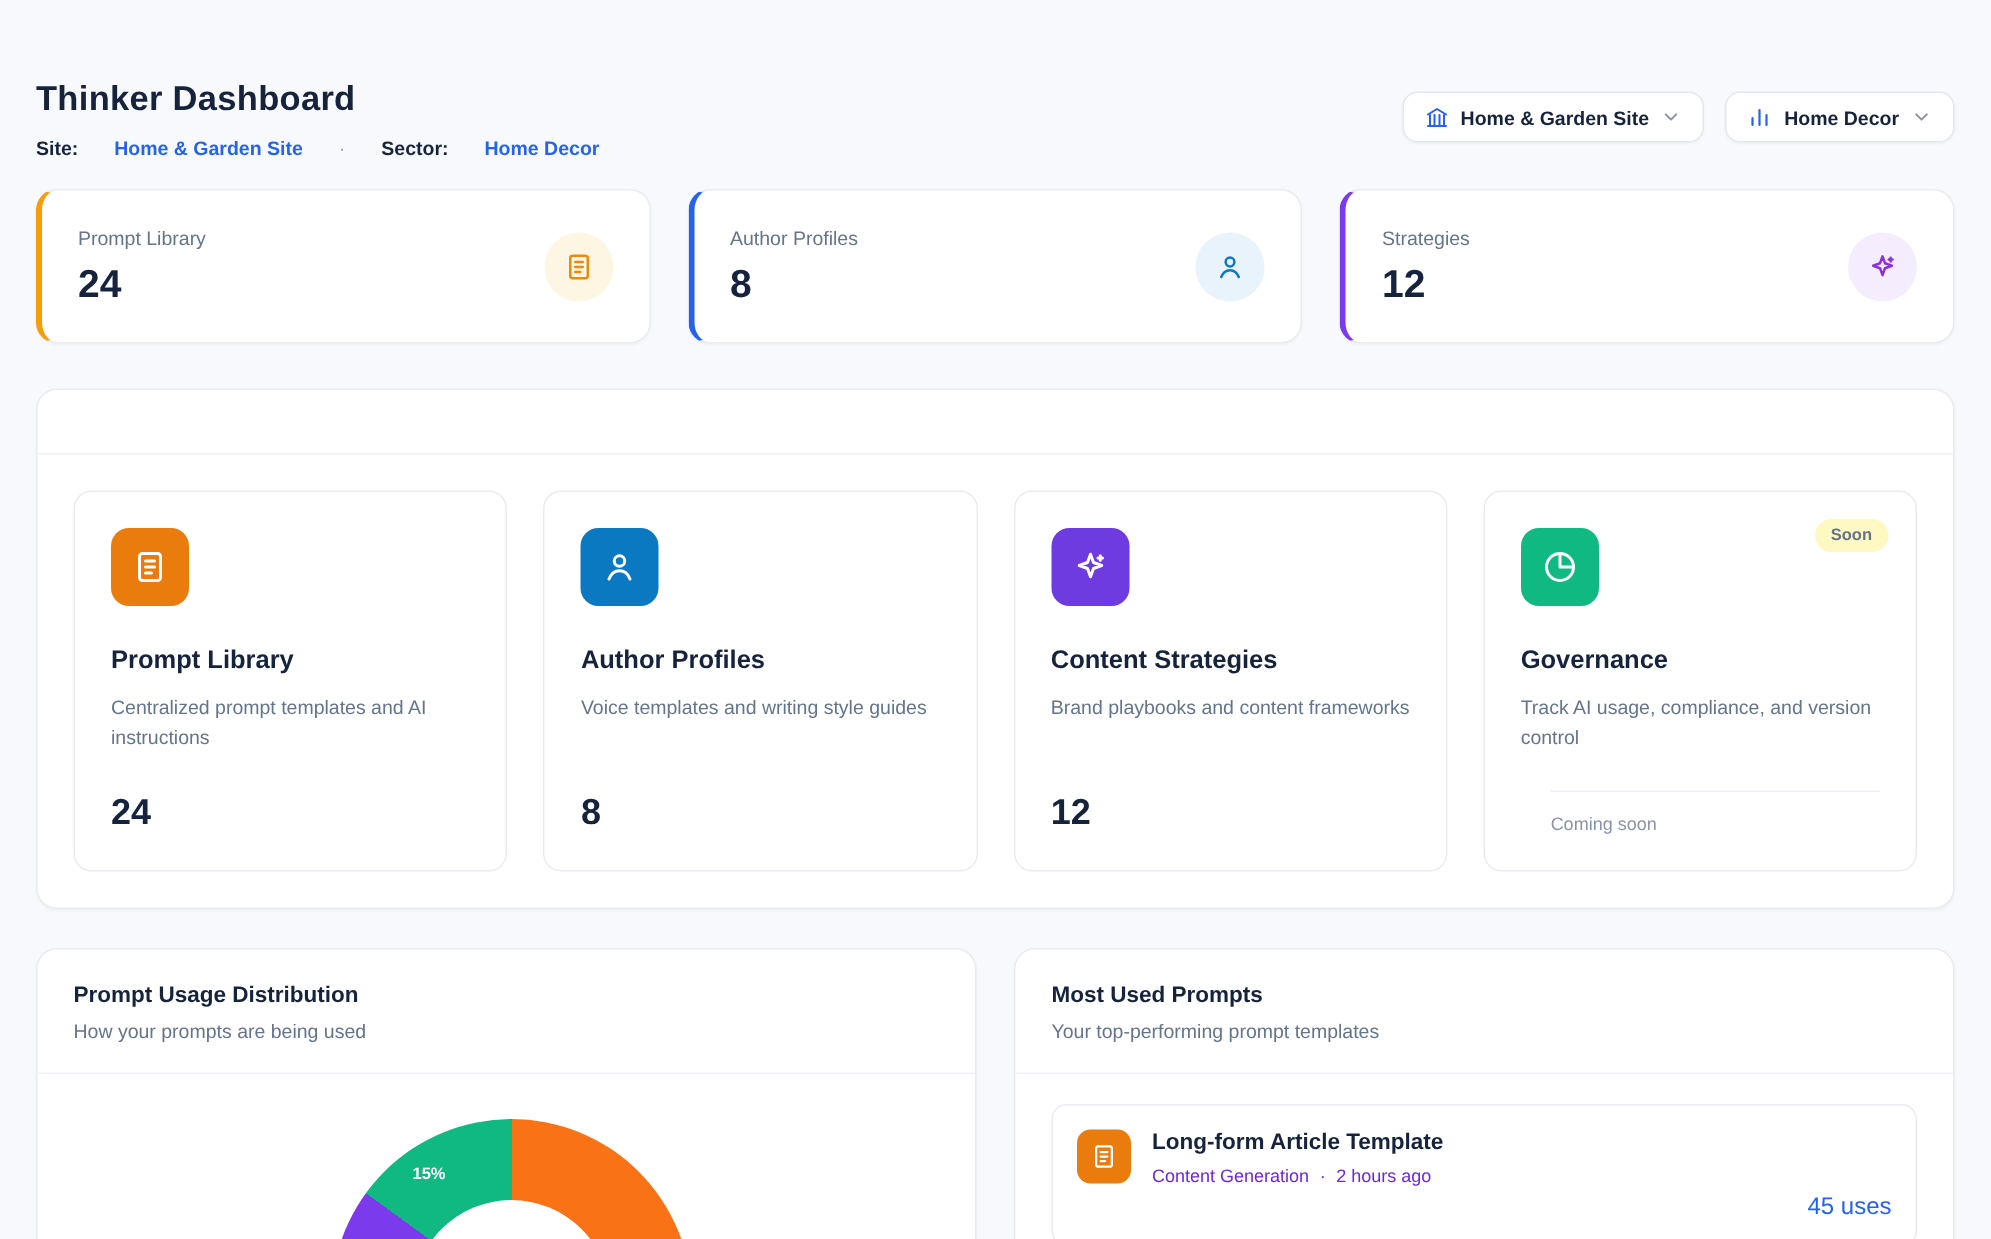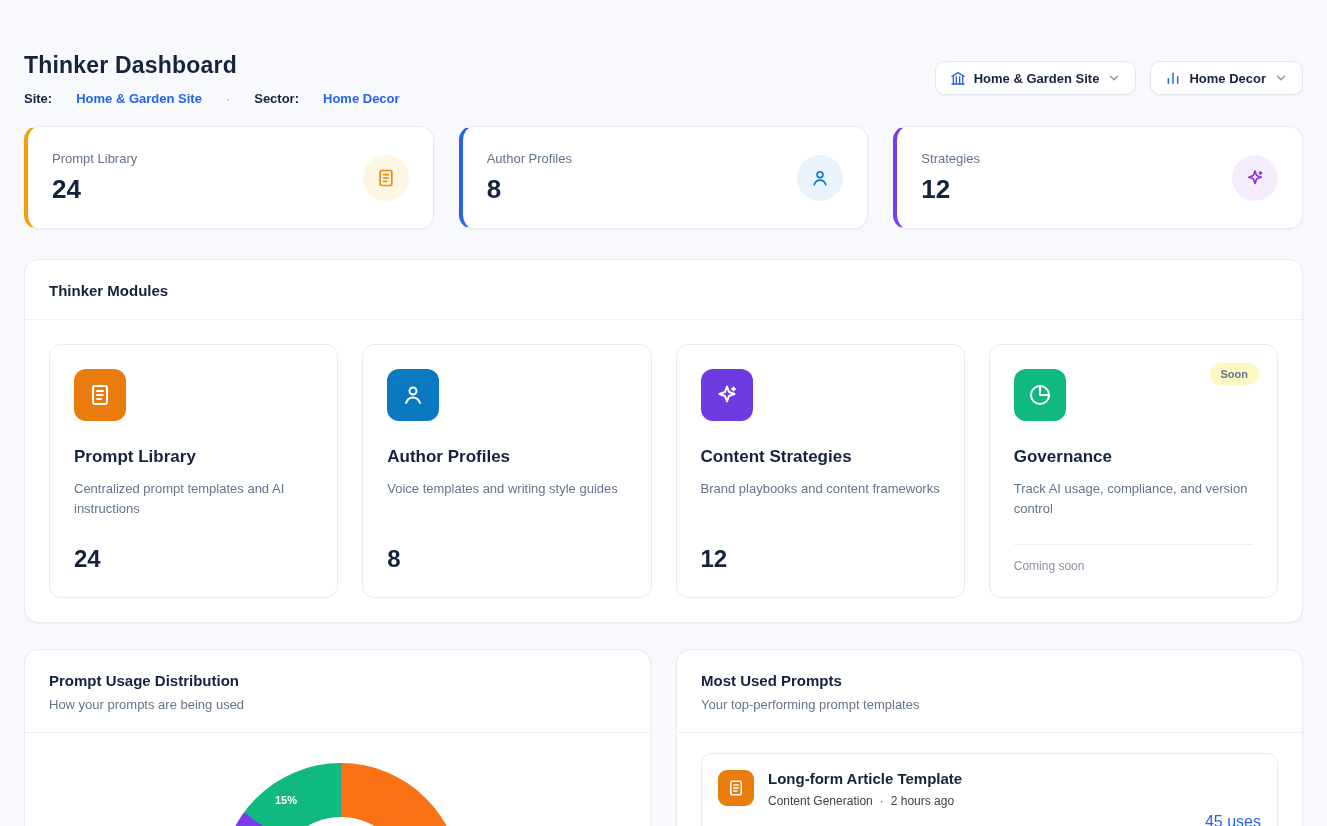--- a/index.html
+++ b/index.html
@@ -67,21 +67,21 @@
   .mi-blue   { background: #0b78c2; }
   .mi-purple { background: #6d3be0; }
   .mi-green  { background: #10b981; }
   .module-title { font-size: 17px; font-weight: 700; color: #16233c; margin-top: 26px; }
   .module-desc { font-size: 13px; color: #64748b; line-height: 1.55; margin-top: 12px; }
   .module-value { font-size: 24px; font-weight: 800; color: #16233c; margin-top: auto; }
   .soon-pill {
     position: absolute; top: 18px; right: 18px; background: #fef9c3; color: #64748b;
     font-size: 11px; font-weight: 700; padding: 5px 11px; border-radius: 999px;
   }
-  .module-footer { margin-top: auto; border-top: 1px solid #eceff3; padding-top: 14px; font-size: 12px; color: #8a94a6; }
+  .module-footer { margin-top: auto; border-top: 1px solid #eceff3; padding-top: 14px; font-size: 12px; color: #8a94a6; margin-left: 20px; }
 
   .bottom-row { display: flex; gap: 25px; margin-top: 26px; }
   .bottom-card { flex: 1 1 0; min-height: 400px; }
 
   .donut-wrap { position: relative; width: 240px; height: 240px; margin: 30px 0 0 196px; }
   .donut { width: 240px; height: 240px; border-radius: 50%; position: relative; }
   .donut::after {
     content: ""; position: absolute; left: 50%; top: 50%; width: 132px; height: 132px;
     transform: translate(-50%, -50%); background: #fff; border-radius: 50%;
   }
@@ -90,21 +90,21 @@
     color: #fff; font-size: 11px; font-weight: 700; z-index: 2;
   }
 
   .prompt-list { padding: 20px 24px; }
   .prompt-item {
     display: flex; align-items: flex-start; gap: 14px; border: 1px solid #e8ecf1;
     border-radius: 10px; padding: 16px; min-height: 84px; cursor: pointer; background: #fff;
   }
   .prompt-icon { width: 36px; height: 36px; border-radius: 9px; background: #ea7c0e; color: #fff; display: flex; align-items: center; justify-content: center; flex: 0 0 auto; }
   .prompt-title { font-size: 15px; font-weight: 700; color: #16233c; }
-  .prompt-meta { font-size: 12px; color: #404040; margin-top: 7px; display: flex; gap: 7px; align-items: flex-start; }
+  .prompt-meta { font-size: 12px; color: #6d28d9; margin-top: 7px; display: flex; gap: 7px; align-items: flex-start; }
   .prompt-uses { margin-left: auto; font-size: 16px; font-weight: 400; color: #2563eb; white-space: nowrap; padding-top: 3px; margin-top: 40px; }
 </style>
 </head>
 <body>
 
 <div class="topbar">
   <div>
     <div class="page-title">Thinker Dashboard</div>
     <div class="meta">
       <span class="lbl">Site:</span>
@@ -192,21 +192,20 @@
           <path d="M18.5 4.5v3"></path>
           <path d="M17 6h3"></path>
       </svg>
     </div>
   </div>
 
 </div>
 
 <div class="panel modules-panel">
   <div class="panel-head">
-    <div class="panel-title">Thinker Modules</div>
   </div>
   <div class="divider"></div>
   <div class="modules-grid">
 
     <div class="module-card">
       <div class="module-icon mi-orange">
         <svg width="24" height="24" viewBox="0 0 24 24" fill="none" stroke="currentColor" stroke-width="2" stroke-linecap="round" stroke-linejoin="round">
           <rect x="5" y="3" width="14" height="18" rx="2"></rect>
             <path d="M9 8h6"></path>
             <path d="M9 12h6"></path>

